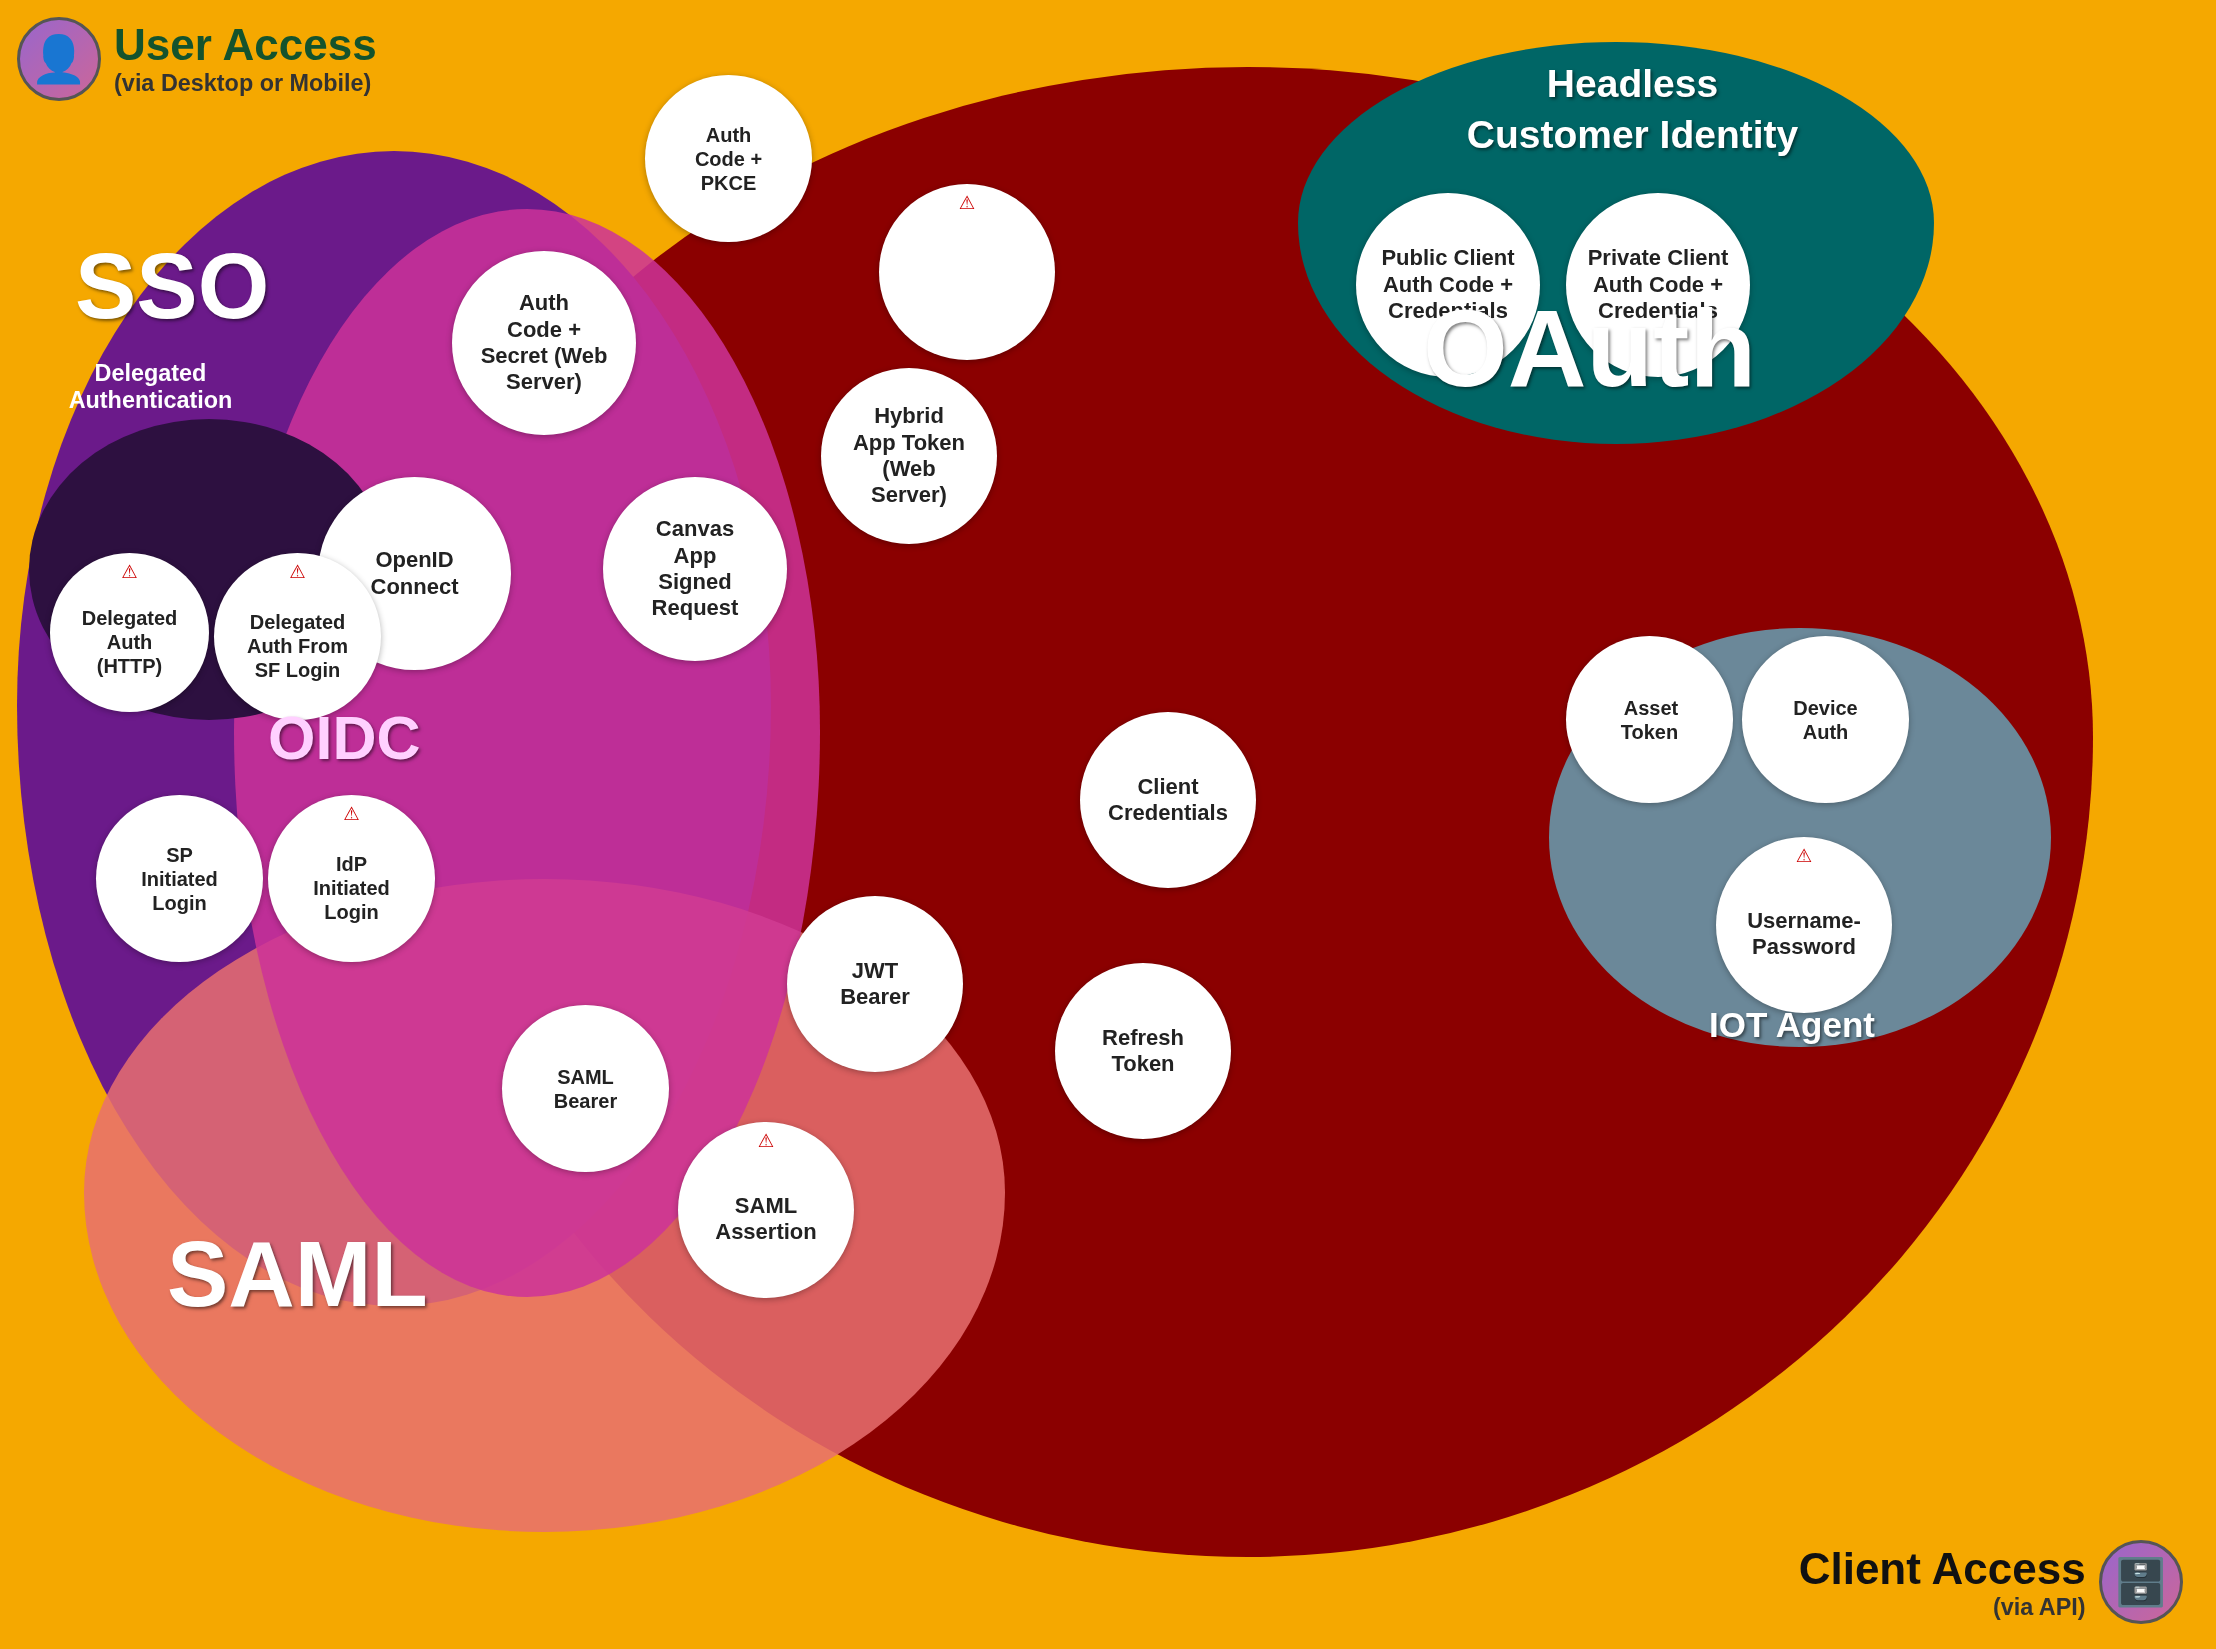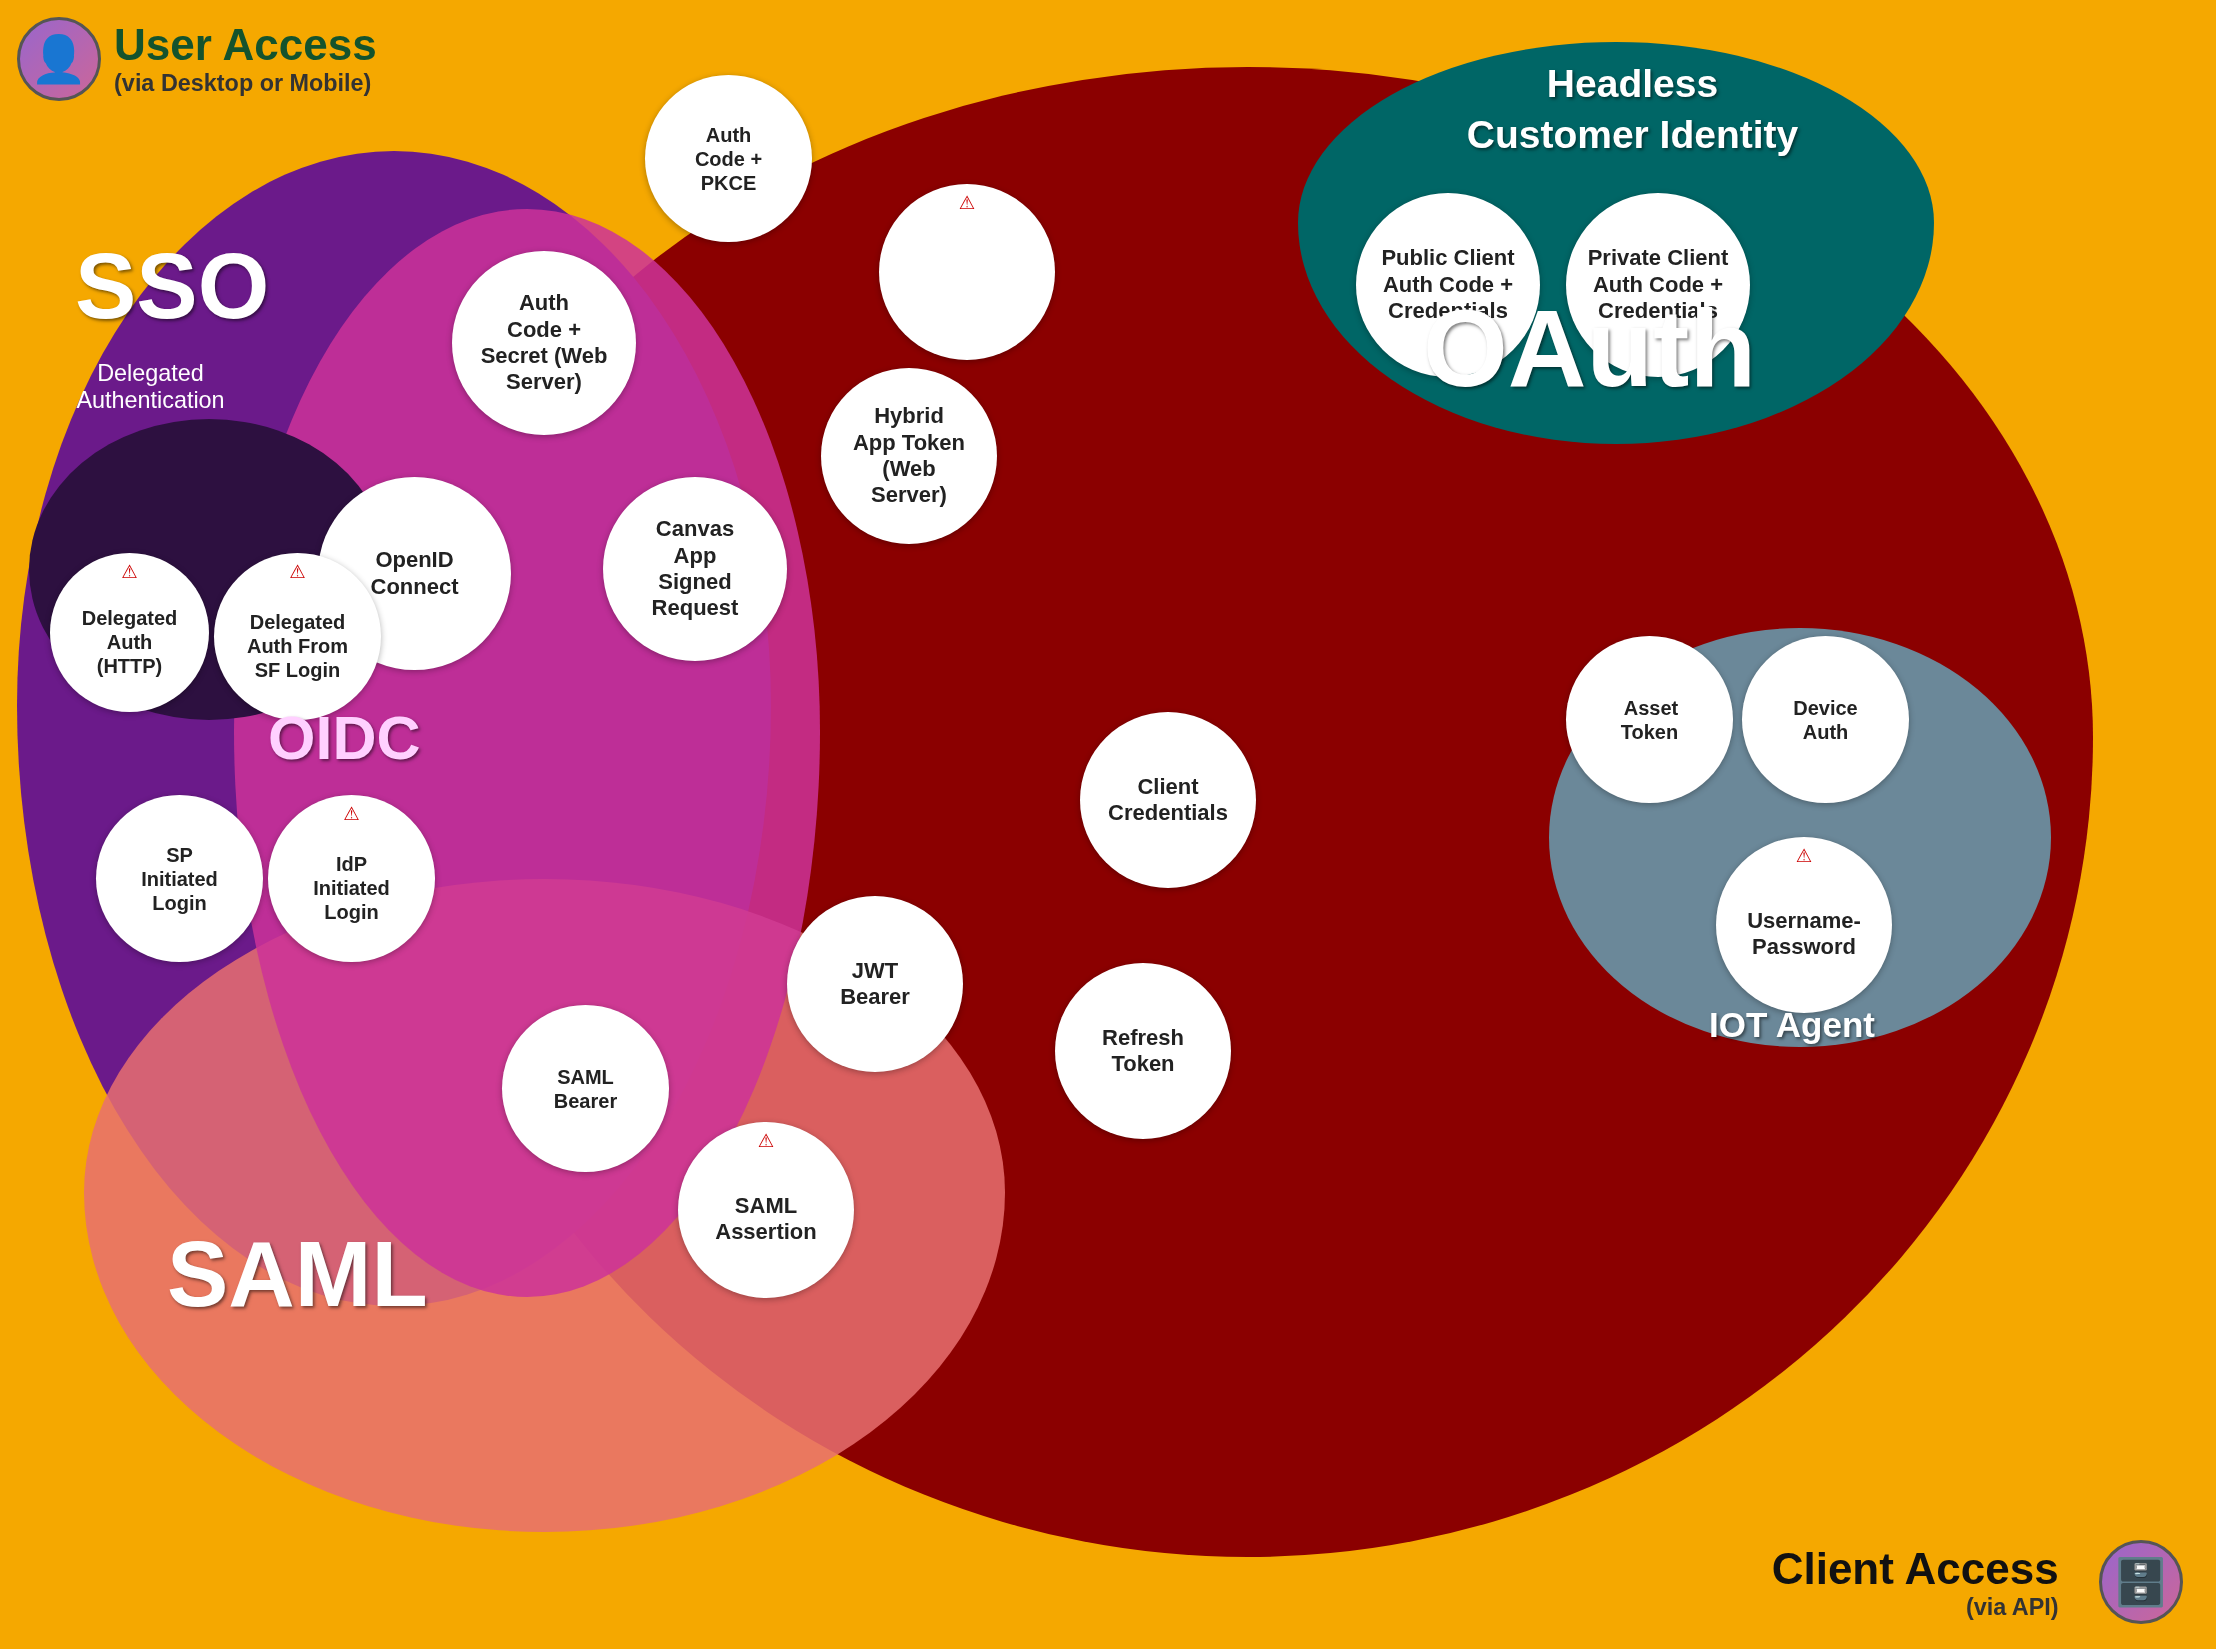--- a/index.html
+++ b/index.html
@@ -173,21 +173,20 @@
     }
 
     
     .footer-client {
       position: absolute;
       bottom: 25px;
       right: 33px;
       display: flex;
       align-items: center;
       z-index: 30;
-      gap: 27px;
     }
     .footer-client .client-text {
       text-align: right;
       margin-right: 13.4px;
     }
     .footer-client .client-title {
       font-size: 44px;
       font-weight: 900;
       color: #111;
     }
@@ -210,21 +209,21 @@
 
     
     .delegated-label {
       position: absolute;
       top: 360px;
       left: 67px;
       text-align: center;
       z-index: 20;
       color: white;
       font-size: 23.4px;
-      font-weight: normal;
+      font-weight: bold;
       width: 167px;
     }
   </style>
 </head>
 <body>
 
 <div style="position:absolute;top:0;left:0;width:100%;height:100%;background:#F5A800;z-index:0;"></div>
 
 <div class="oauth-blob"></div>
 

